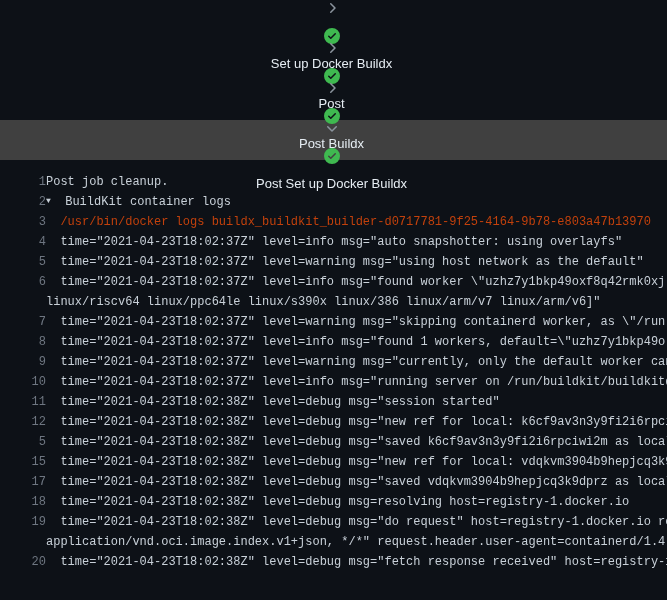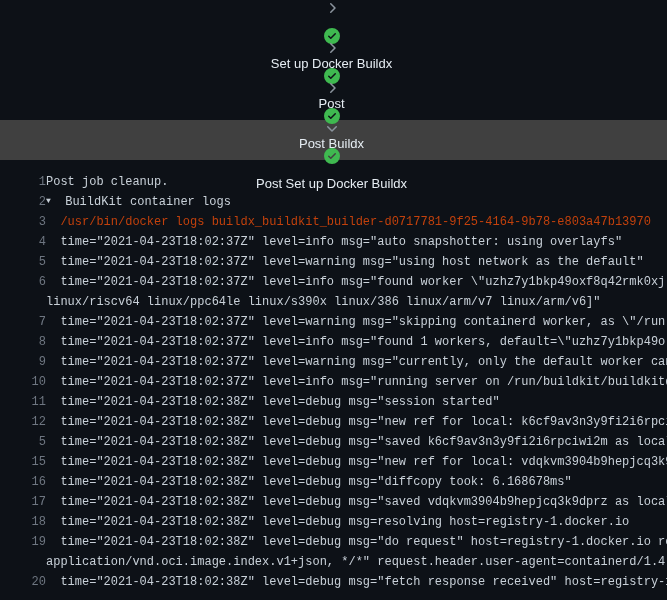--- a/index.html
+++ b/index.html
@@ -181,24 +181,20 @@
   <div class="log-row style-normal">
     <span class="log-num">5</span>
     <span class="log-text">  time="2021-04-23T18:02:38Z" level=debug msg="saved k6cf9av3n3y9fi2i6rpciwi2m as local"</span>
   </div>
 
   <div class="log-row style-normal">
     <span class="log-num">15</span>
     <span class="log-text">  time="2021-04-23T18:02:38Z" level=debug msg="new ref for local: vdqkvm3904b9hepjcq3k9dprz"</span>
   </div>
 
-  <div class="log-row style-normal">
-    <span class="log-num">16</span>
-    <span class="log-text">  time="2021-04-23T18:02:38Z" level=debug msg="diffcopy took: 6.168678ms"</span>
-  </div>
 
   <div class="log-row style-normal">
     <span class="log-num">17</span>
     <span class="log-text">  time="2021-04-23T18:02:38Z" level=debug msg="saved vdqkvm3904b9hepjcq3k9dprz as local"</span>
   </div>
 
   <div class="log-row style-normal">
     <span class="log-num">18</span>
     <span class="log-text">  time="2021-04-23T18:02:38Z" level=debug msg=resolving host=registry-1.docker.io</span>
   </div>

